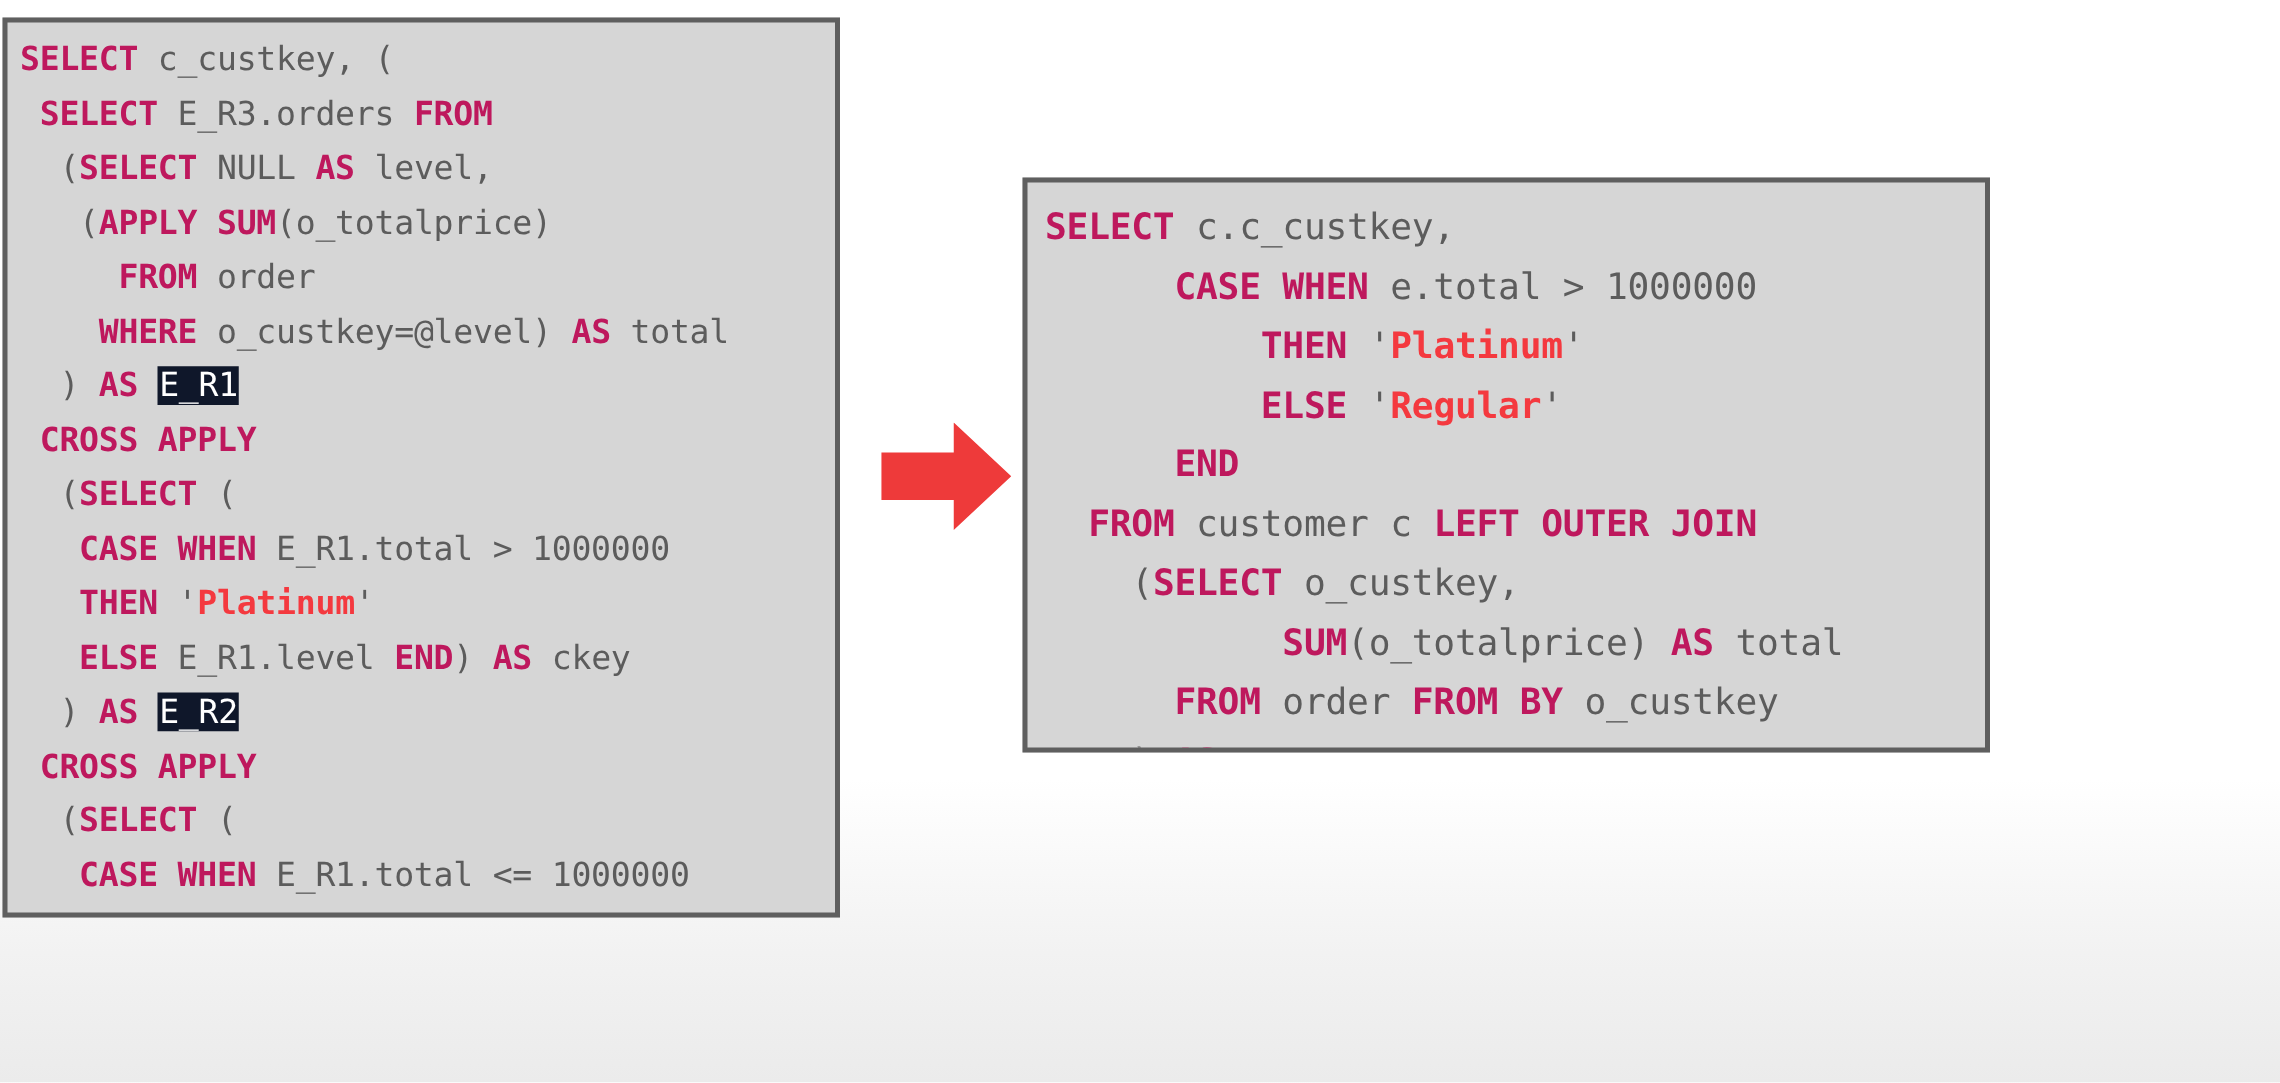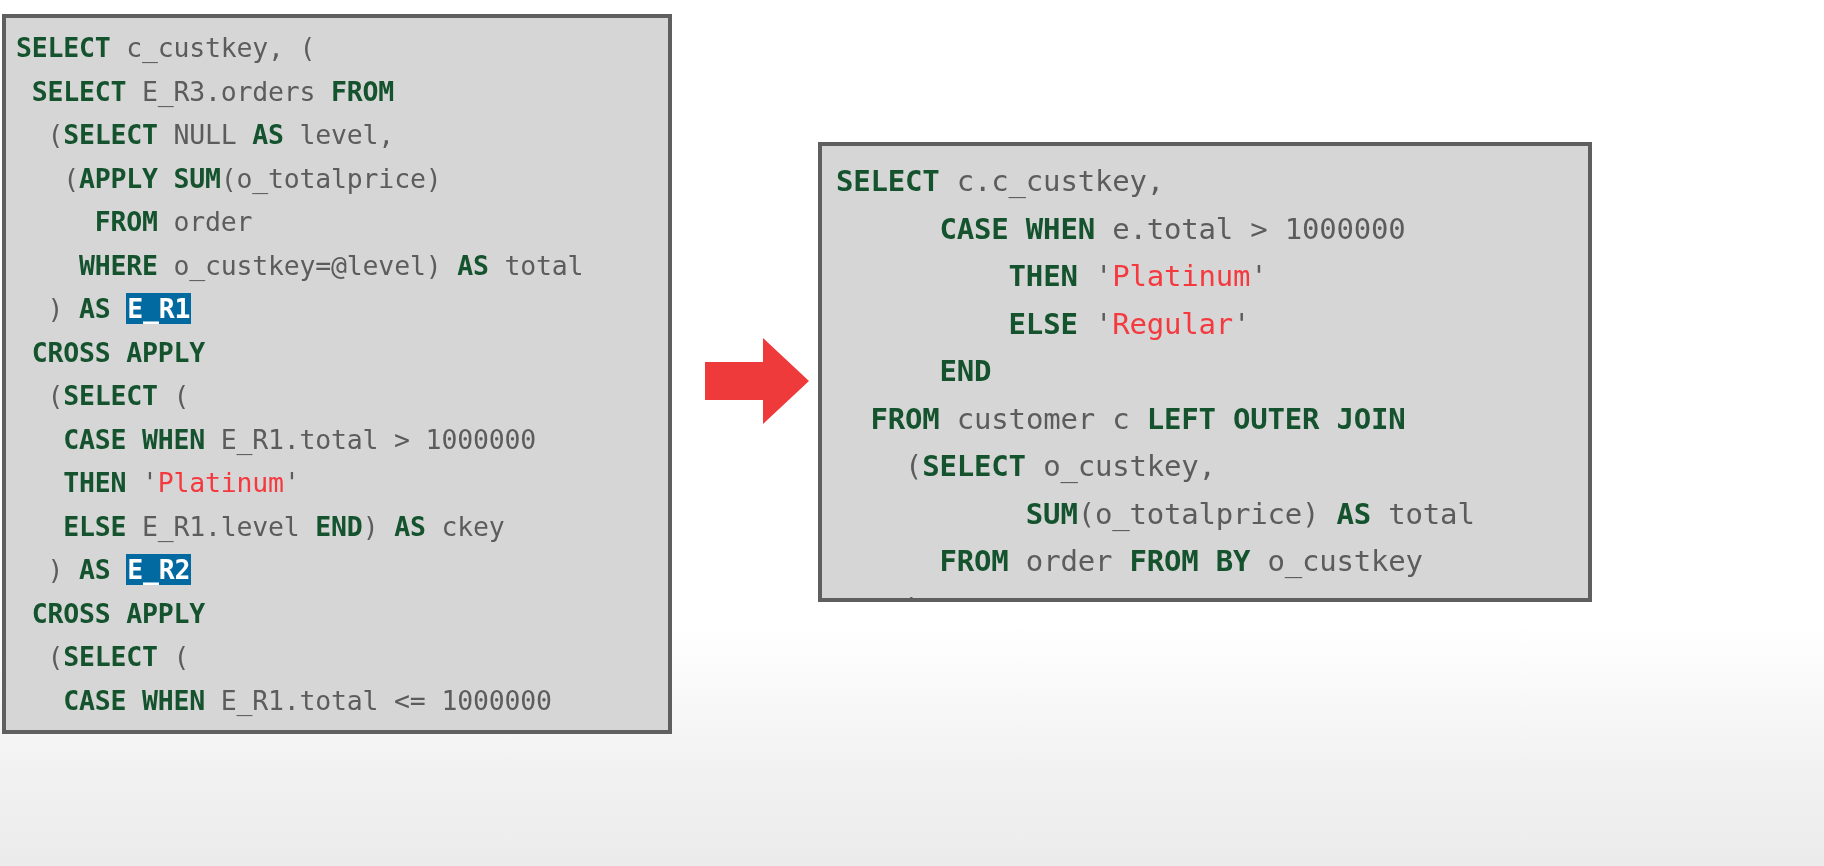--- a/index.html
+++ b/index.html
@@ -66,35 +66,35 @@
 
   #panel-right .code-block {
     font-size: 29px;
     line-height: 47.5px;
     letter-spacing: -0.2px;
   }
 
   
   .kw {
     font-weight: 700;
-    color: #14532d;
+    color: #be185d;
     margin-top: 36px;
   }
   .str {
     color: #f4393f;
-    font-weight: 400;
+    font-weight: 700;
   }
   .q {
     color: #5c5c5c;
     font-weight: 400;
   }
   .hl {
-    background: #0369a1;
+    background: #0f172a;
     color: #ffffff;
-    font-weight: 700;
+    font-weight: 400;
     padding: 0 1px;
     text-align: center;
   }
 
   
   #arrow {
     position: absolute;
     left: 705px;
     top: 338px;
     width: 104px;

